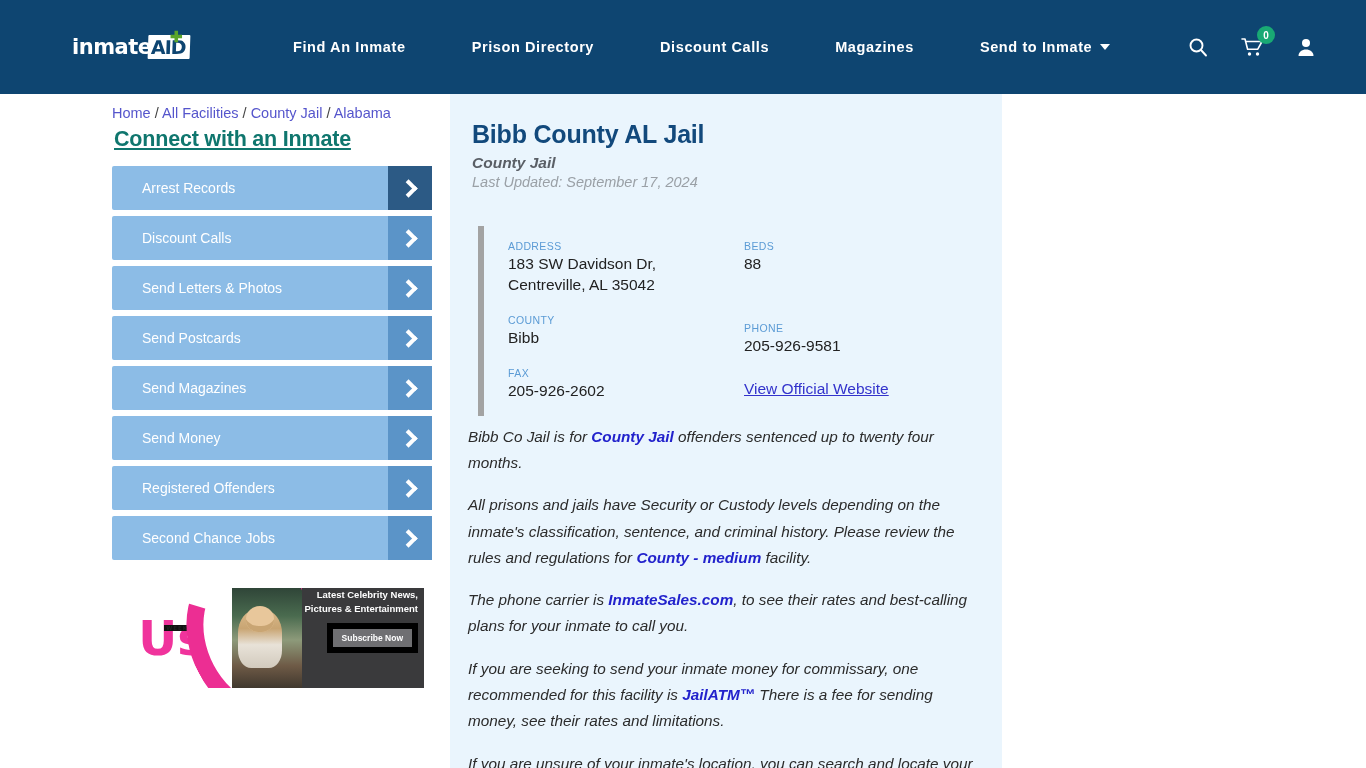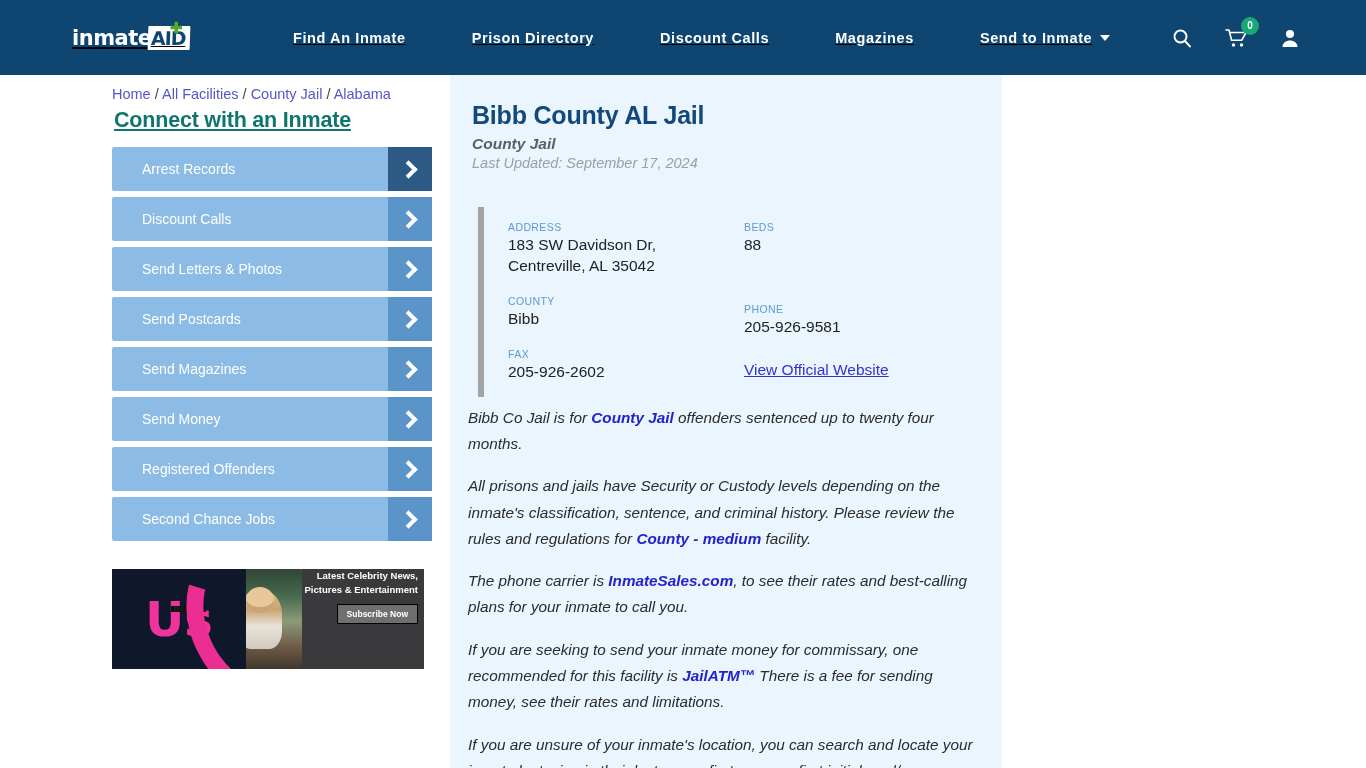--- a/index.html
+++ b/index.html
@@ -6,27 +6,26 @@
   html, body {
     margin: 0; padding: 0;
     width: 1366px; height: 768px;
     overflow: hidden;
     background: #ffffff;
     font-family: "Liberation Sans", sans-serif;
   }
 
   
   .topbar {
-    height: 75px;
+    height: 94px;
     background: #0e4571;
     display: flex;
     align-items: center;
-    padding: 0 40px 0 0;
-    position: relative;
-    text-decoration: underline;
+    padding: 0 24px 0 0;
+    position: relative;
   }
   .logo {
     margin-left: 72px;
     display: flex;
     align-items: center;
     height: 28px;
     position: relative;
   }
   .logo-word {
     color: #ffffff;
@@ -178,22 +177,22 @@
     width: 312px;
     height: 100px;
     margin-top: 28px;
     background: #3a3a3c;
     display: flex;
     overflow: hidden;
     position: relative;
     cursor: pointer;
   }
   .ad-left {
-    width: 134px;
-    background: #0f172a;
+    width: 120px;
+    background: #ffffff;
     display: flex;
     align-items: center;
     justify-content: center;
     position: relative;
     z-index: 2;
   }
   .ad-us {
     color: #f0339c;
     font-size: 48px;
     font-weight: bold;
@@ -273,21 +272,21 @@
     line-height: 1.45;
   }
   .ad-cta {
     display: inline-block;
     margin-top: 7px;
     background: #6f6f72;
     color: #ffffff;
     font-size: 8.5px;
     font-weight: bold;
     padding: 4px 9px;
-    border: 1px solid #000000;
+    border: 6px solid #000000;
   }
 
   
   .main {
     width: 552px;
     margin-left: 18px;
     margin-top: 0;
     background: #eaf5fd;
     padding: 0 0 14px 0;
     min-height: 656px;

